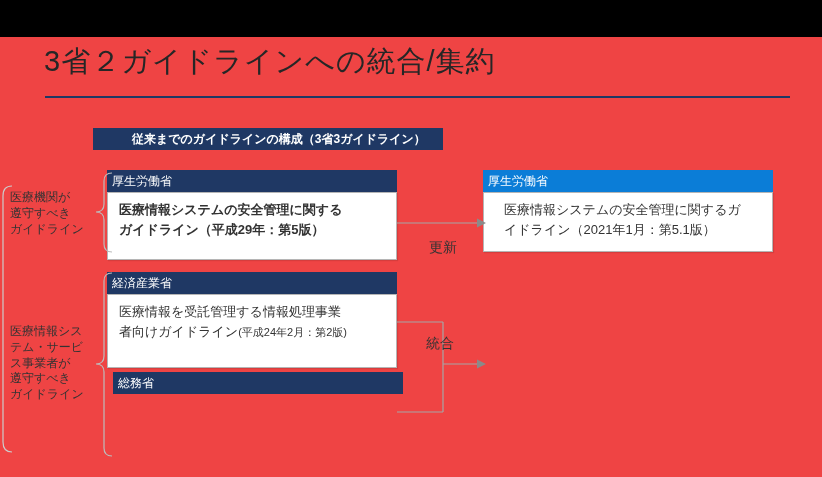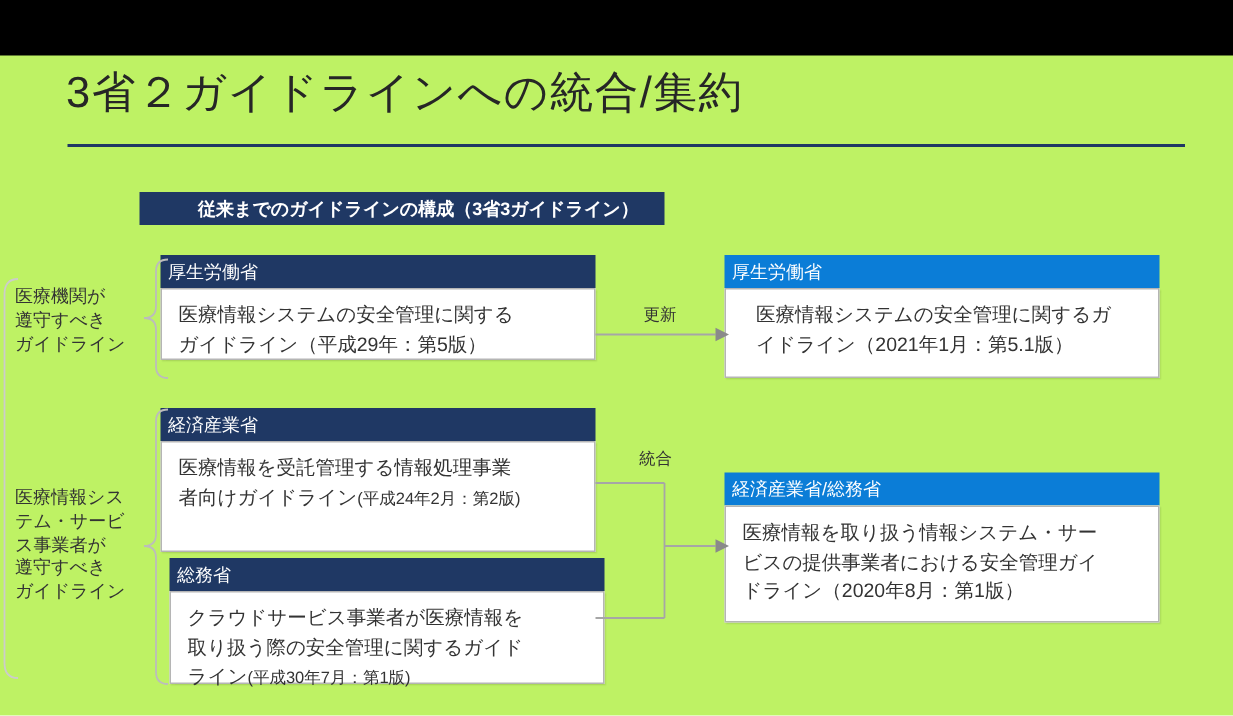--- a/index.html
+++ b/index.html
@@ -1,18 +1,18 @@
 <!DOCTYPE html>
 <html style="--navy: #1f3864; --blue: #0b7dd7; --border: #b5b5b5;"><head>
 <meta charset="utf-8">
 <style>
   html,body{margin:0;padding:0;background:#fff;}
   .canvas{
     position:relative; width:822px; height:477px; overflow:hidden;
-    background:#bef264; font-family:"Liberation Sans","DejaVu Sans",sans-serif;
+    background:#ef4444; font-family:"Liberation Sans","DejaVu Sans",sans-serif;
   }
   .topbar{position:absolute;left:0;top:0;width:822px;height:37px;background:#000;}
   .title{
     position:absolute;left:44px;top:42px;font-size:29px;color:#262626;
     letter-spacing:1px;white-space:nowrap;
   }
   .title-rule{position:absolute;left:45px;top:96px;width:745px;height:2px;background:var(--navy,#1f3864);}
   .ghdr{
     position:absolute;height:22px;line-height:22px;color:#fff;font-size:12px;
     font-weight:bold;padding-left:8px;box-sizing:border-box;white-space:nowrap;
@@ -26,32 +26,32 @@
   }
   .gbox.navy .hdr{background:var(--navy,#1f3864);}
   .gbox.blue .hdr{background:var(--blue,#0b7dd7);}
   .gbox .bdy{
     background:#fff;border:1px solid var(--border,#b5b5b5);
     padding:7px 8px 6px 11px;font-size:13px;color:#333;line-height:1.5;
     box-sizing:border-box;box-shadow:1px 1px 1px rgba(0,0,0,0.10);
   }
   .pre{white-space:pre-line;}
   .note{font-size:11px;}
-  .b1{left:107px;top:170px;} .b1 .bdy{height:48px;}
+  .b1{left:107px;top:170px;} .b1 .bdy{height:68px;font-weight:bold;}
   .b2{left:107px;top:272px;} .b2 .bdy{height:74px;}
   .b3{left:113px;top:372px;} .b3 .bdy{height:62px;}
   .a1{left:483px;top:170px;} .a1 .bdy{height:60px;padding-left:20px;}
   .a2{left:483px;top:315px;} .a2 .bdy{height:78px;}
   .slabel{
     position:absolute;font-size:12px;color:#333;line-height:1.32;
     white-space:pre-line;
   }
   .slabel.one{left:10px;top:190px;}
   .slabel.two{left:10px;top:324px;}
-  .conlabel{position:absolute;font-size:11px;color:#333;white-space:nowrap;}
+  .conlabel{position:absolute;font-size:14px;color:#333;white-space:nowrap;margin-top:37px;}
   .conlabel.update{left:429px;top:202px;}
   .conlabel.merge{left:426px;top:298px;}
   svg.overlay{position:absolute;left:0;top:0;width:822px;height:477px;pointer-events:none;}
 </style>
 </head>
 <body>
 
 <div class="canvas">
 
   <div class="topbar"></div>
@@ -77,37 +77,28 @@
   </div>
 
   <div class="gbox navy b2">
     <div class="hdr">経済産業省</div>
     <div class="bdy"><span class="pre">医療情報を受託管理する情報処理事業
 者向けガイドライン</span><span class="note">(平成24年2月：第2版)</span></div>
   </div>
 
   <div class="gbox navy b3">
     <div class="hdr">総務省</div>
-    <div class="bdy"><span class="pre">クラウドサービス事業者が医療情報を
-取り扱う際の安全管理に関するガイド
-ライン</span><span class="note">(平成30年7月：第1版)</span></div>
   </div>
 
   <div class="gbox blue a1">
     <div class="hdr">厚生労働省</div>
     <div class="bdy"><span class="pre">医療情報システムの安全管理に関するガ
 イドライン（2021年1月：第5.1版）</span></div>
   </div>
 
-  <div class="gbox blue a2">
-    <div class="hdr">経済産業省/総務省</div>
-    <div class="bdy"><span class="pre">医療情報を取り扱う情報システム・サー
-ビスの提供事業者における安全管理ガイ
-ドライン（2020年8月：第1版）</span></div>
-  </div>
 
   <svg class="overlay" viewBox="0 0 822 477">
 
     <path d="M12 186 Q3 186 3 196 L3 442 Q3 452 12 452" fill="none" stroke="#cccccc" stroke-width="1.2"></path>
 
     <path d="M112 173 Q104 173 104 181 L104 204 Q104 212 96 212 Q104 212 104 220 L104 244 Q104 252 112 252" fill="none" stroke="#bcbcbc" stroke-width="1.2"></path>
 
     <path d="M112 273 Q104 273 104 281 L104 356 Q104 364 96 364 Q104 364 104 372 L104 448 Q104 456 112 456" fill="none" stroke="#bcbcbc" stroke-width="1.2"></path>
 
     <path d="M397 223 L477 223" fill="none" stroke="#a6a6a6" stroke-width="1.2"></path>

